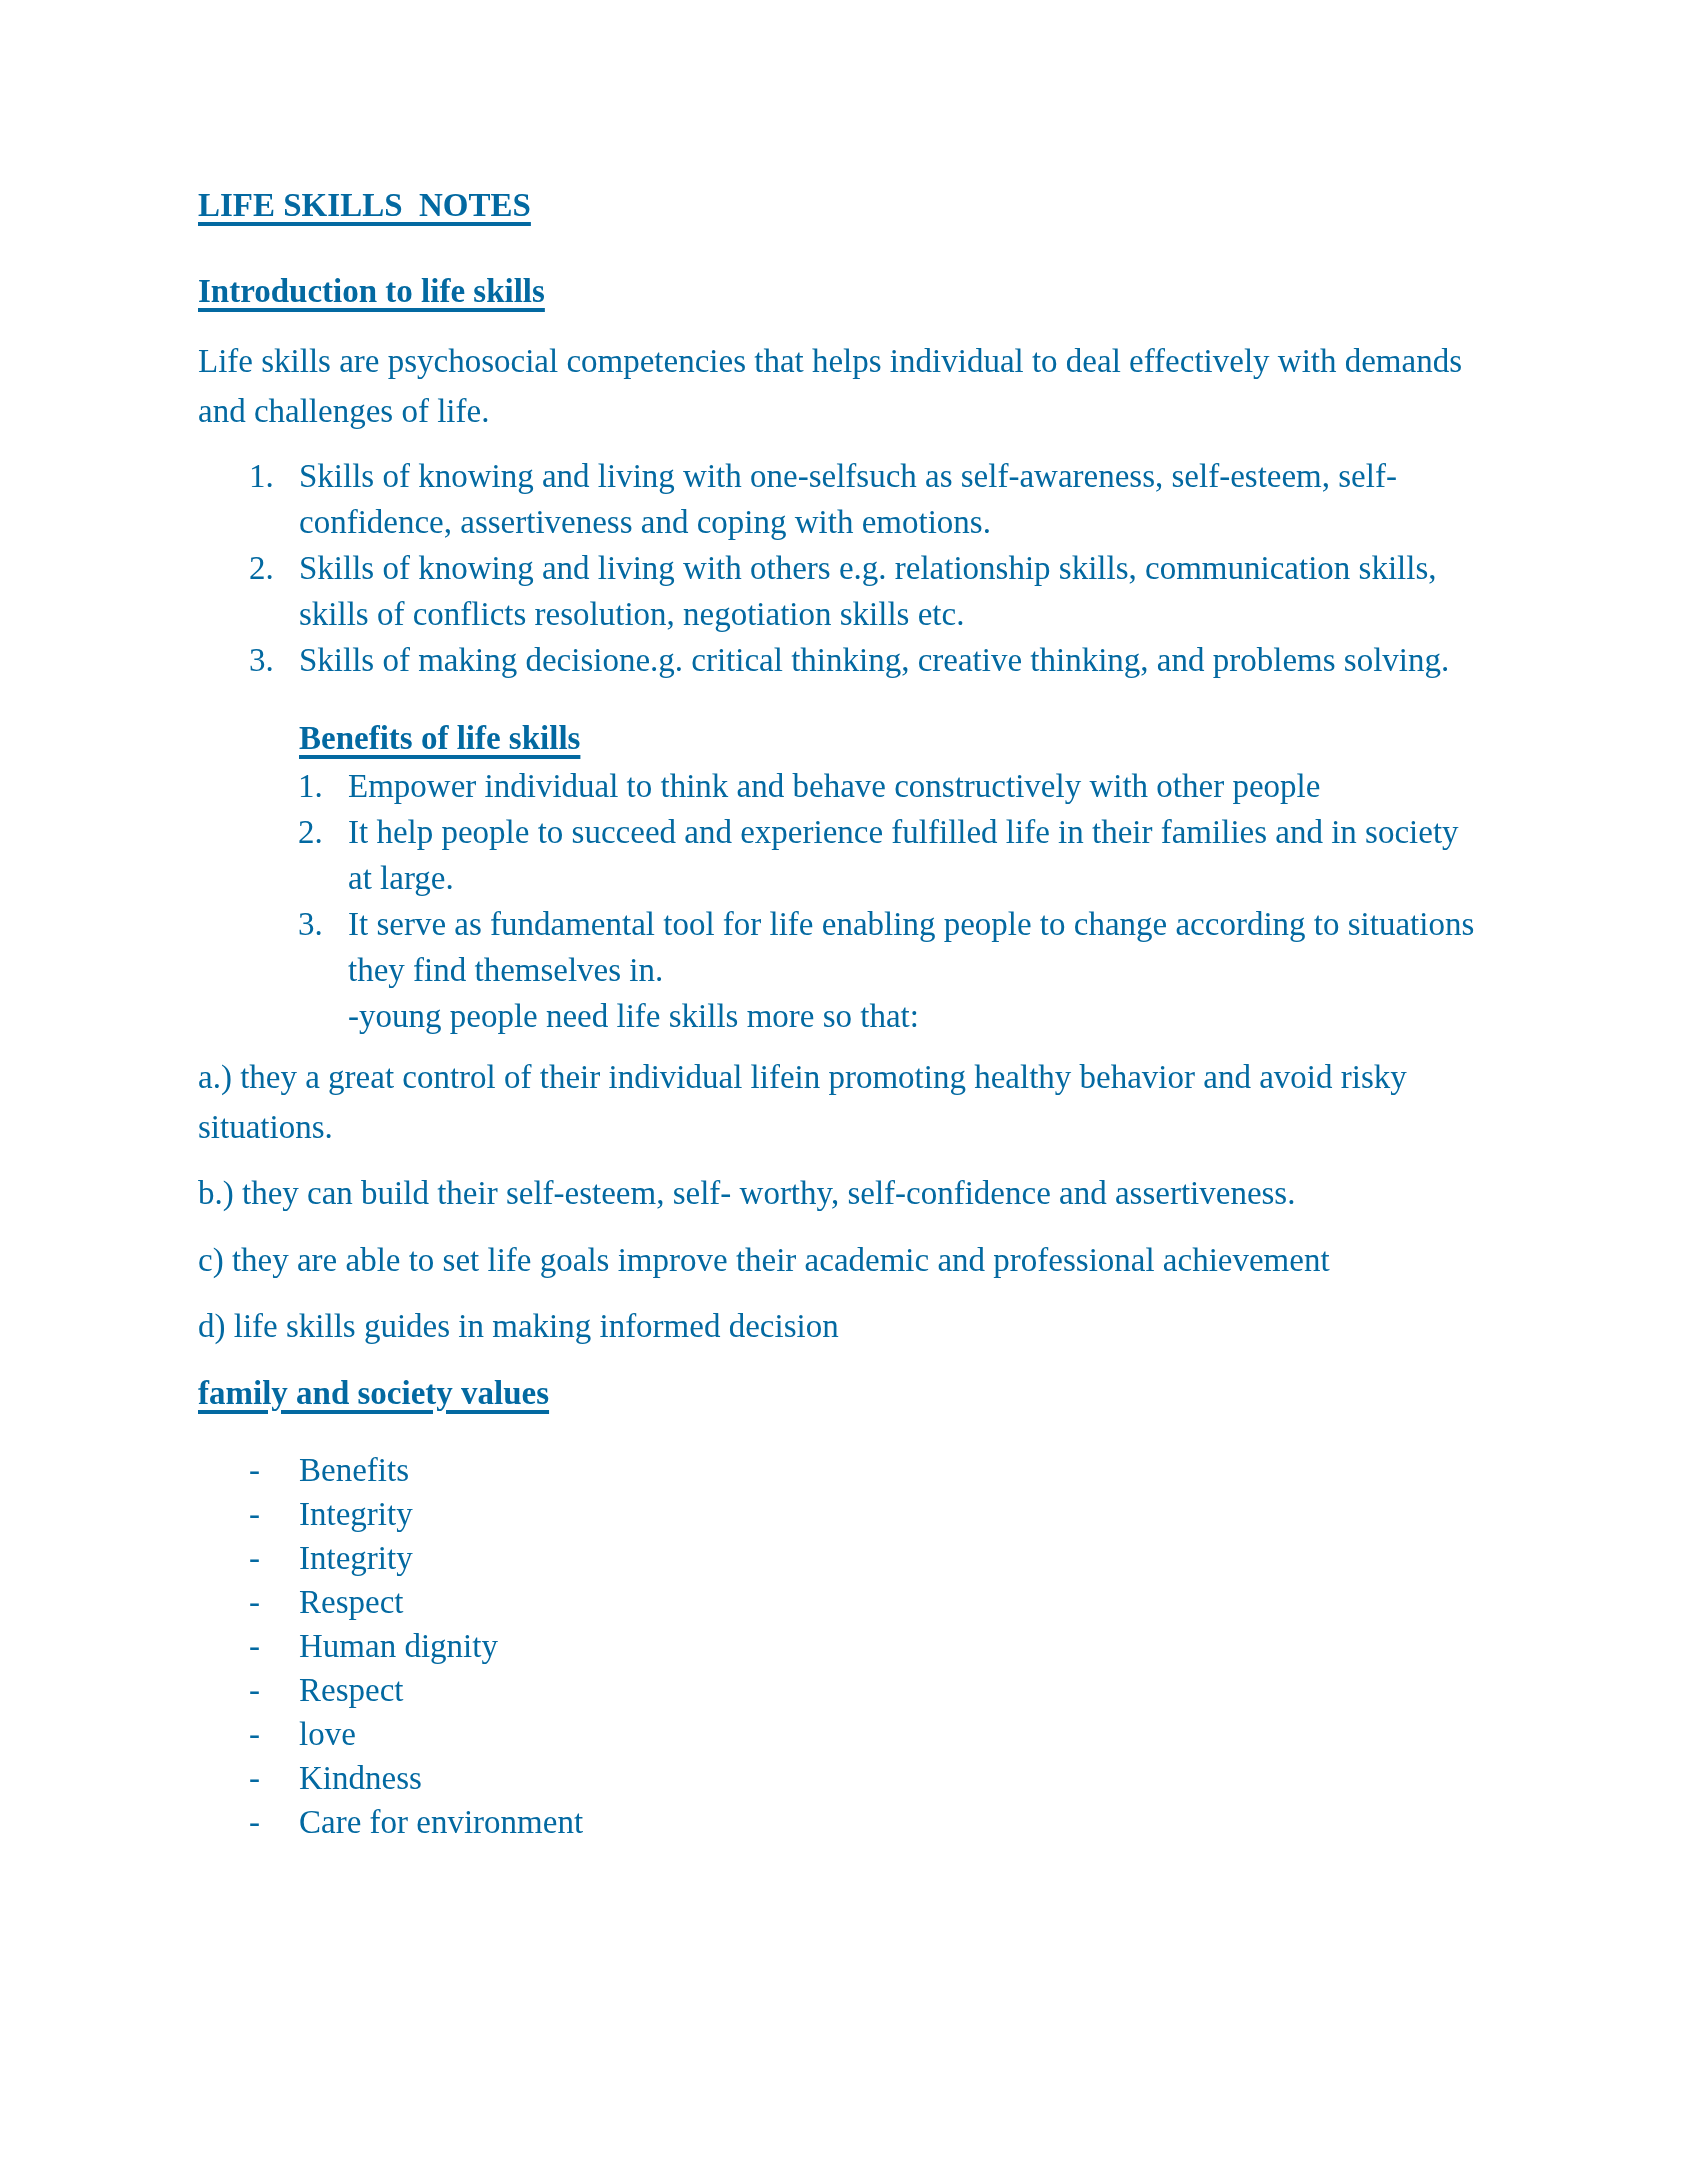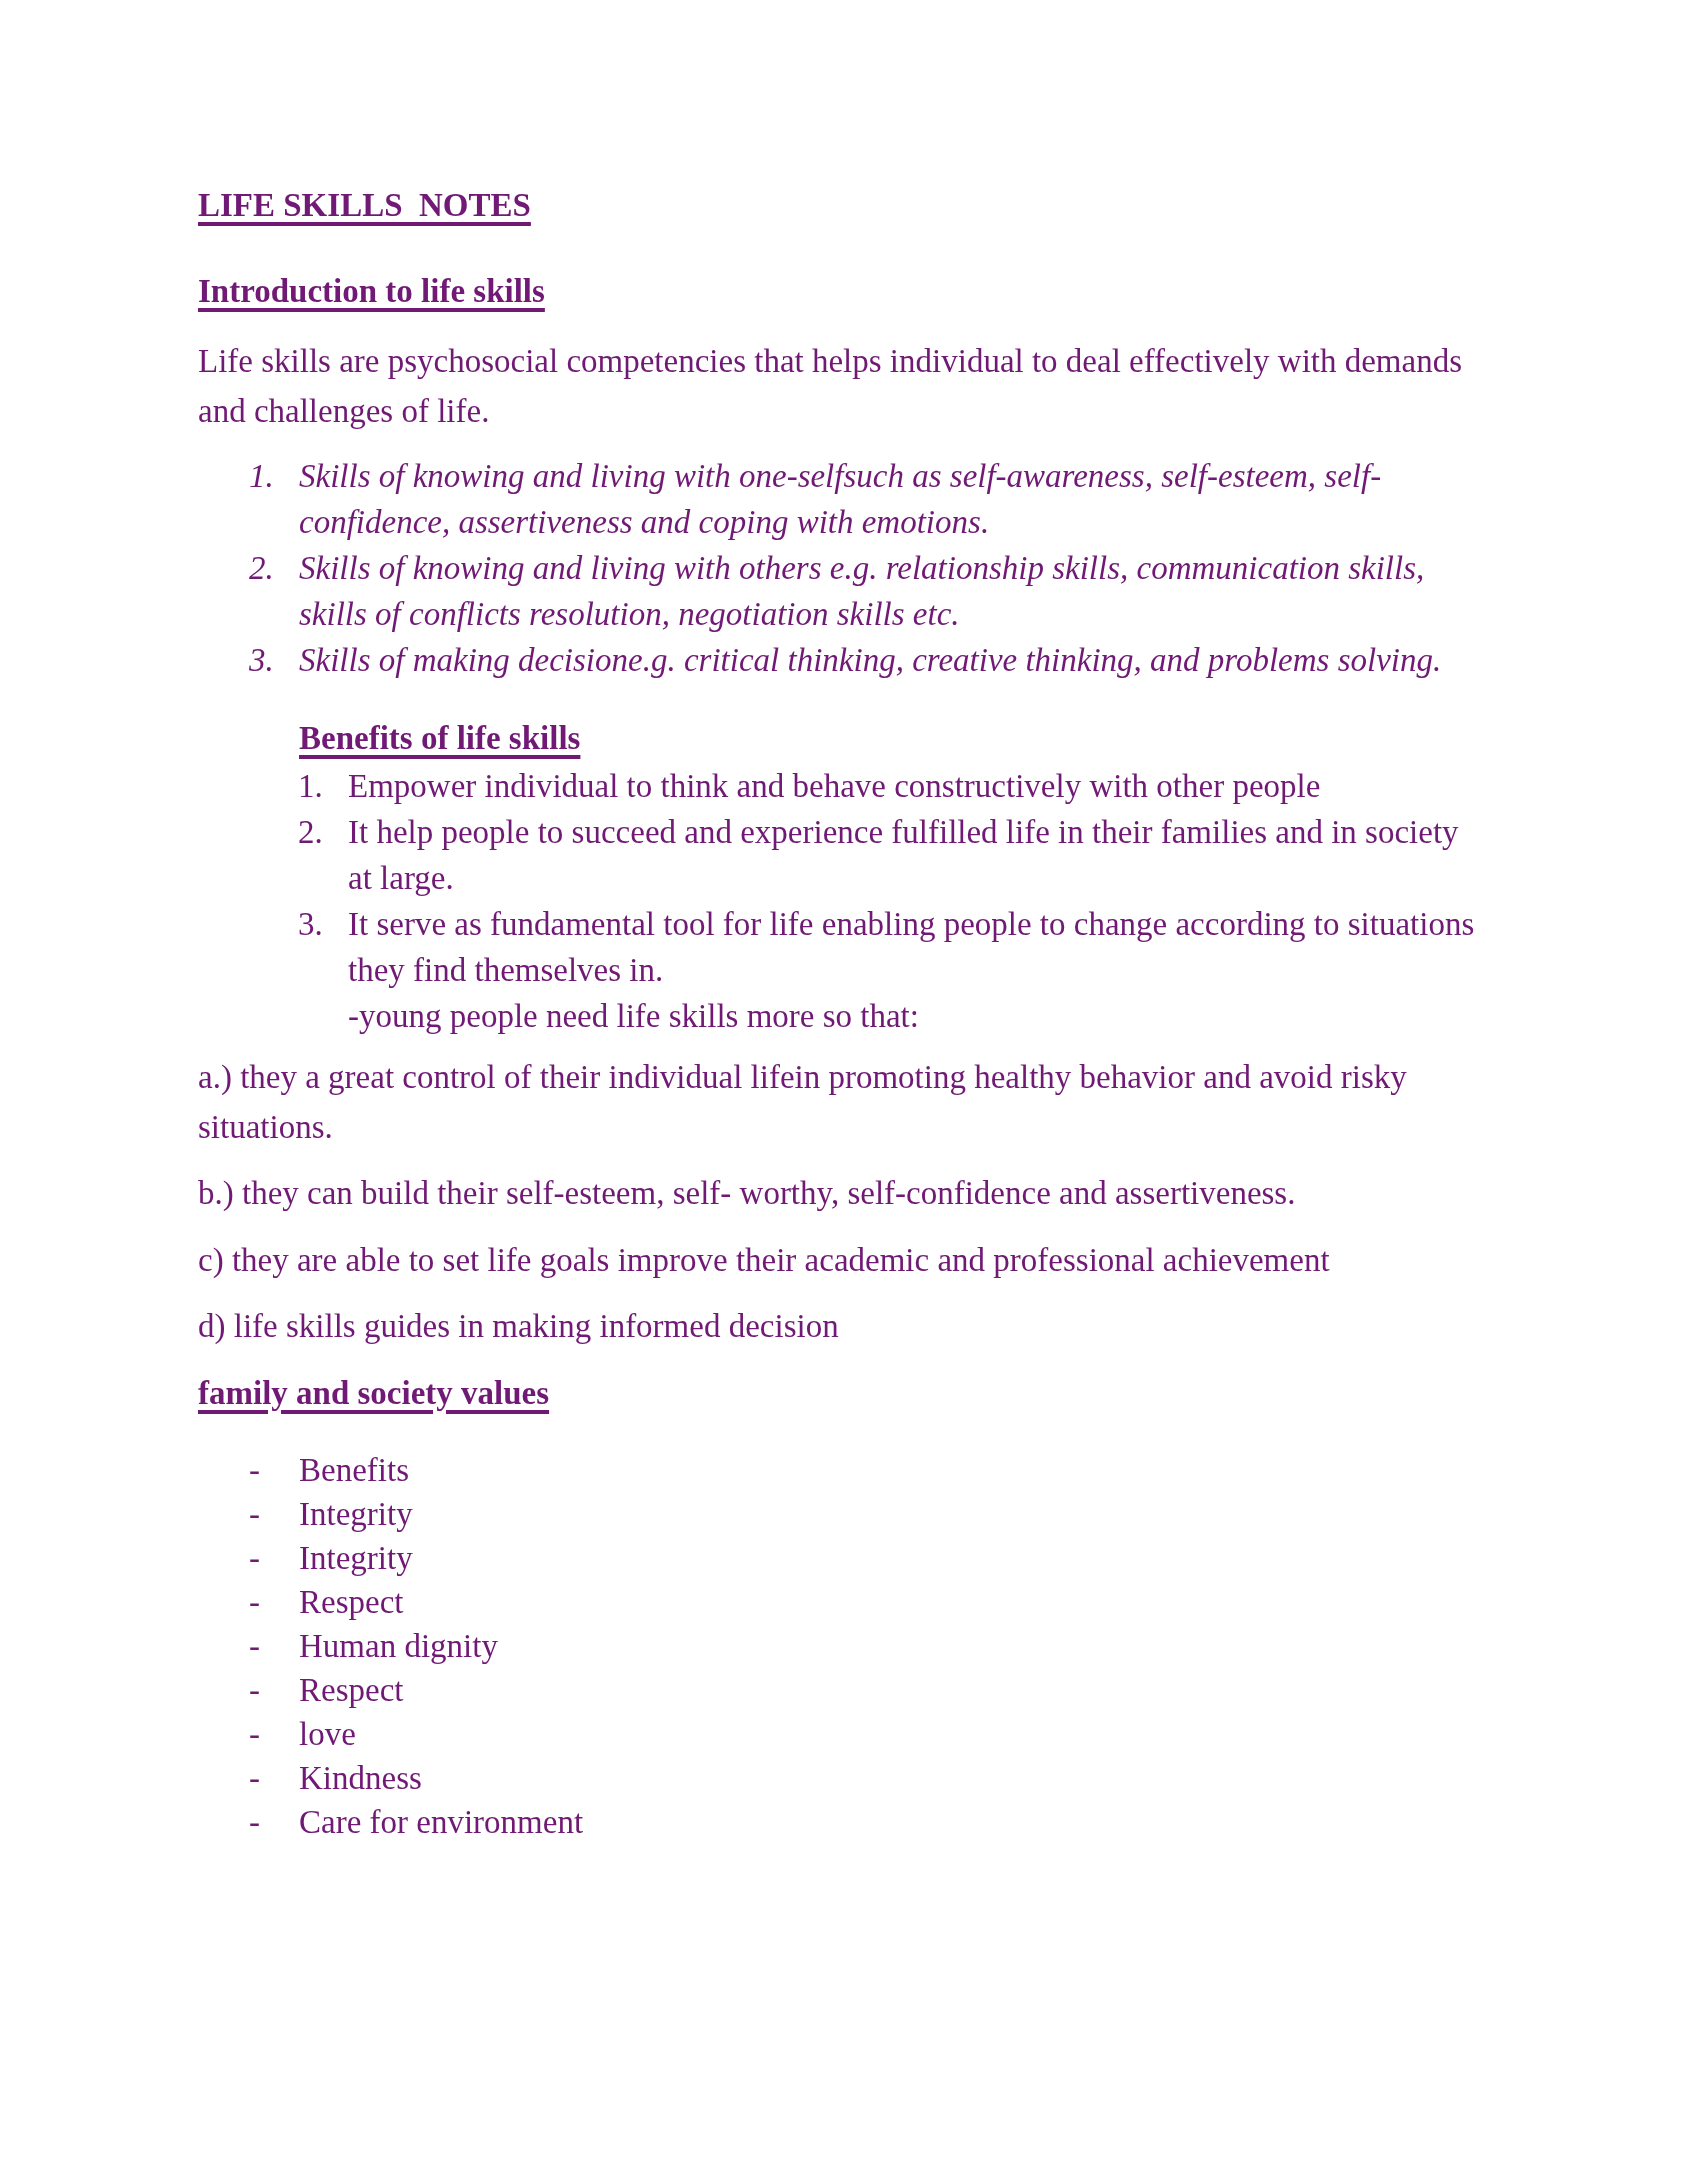--- a/index.html
+++ b/index.html
@@ -5,21 +5,21 @@
   html, body { margin: 0; padding: 0; background: #e8e8e8; }
   .page {
     position: relative;
     width: 1687px;
     height: 2183px;
     margin: 0 auto;
     background: #ffffff;
     box-sizing: border-box;
     padding: 180px 198px 0 198px;
     font-family: "Liberation Serif", "DejaVu Serif", serif;
-    color: #701a75;
+    color: #0369a1;
     font-size: 33px;
     line-height: 50px;
     overflow: hidden;
   }
   h1, h2, h3, p, ol, ul, li, div { margin: 0; padding: 0; font-size: 33px; }
   h1, h2, h3 { font-weight: bold; line-height: 50px; }
   .u {
     text-decoration: underline;
     text-decoration-thickness: 4px;
     text-underline-offset: 6px;
@@ -28,21 +28,21 @@
 
   .doc-title       { margin-bottom: 36px; }
   .h-intro         { margin-bottom: 20px; }
   .p-intro         { margin-bottom: 16.5px; line-height: 50px; }
   .h-categories    { margin-bottom: 20px; }
 
   .num-list { list-style: none; counter-reset: n; }
   .num-list > li { counter-increment: n; position: relative; line-height: 46px; }
   .num-list > li::before { content: counter(n) "."; position: absolute; left: -50px; }
 
-  .categories-list { padding-left: 101px; margin-bottom: 30px; font-style: italic; }
+  .categories-list { padding-left: 101px; margin-bottom: 30px; }
 
   .benefits-heading { margin-left: 101px; margin-bottom: 0; }
   .benefits-list    { padding-left: 150px; margin-bottom: 0; }
   .benefits-note    { margin-left: 150px; line-height: 46px; margin-bottom: 13.2px; }
 
   .reason { line-height: 50px; margin-bottom: 16.5px; }
 
   .family-heading { margin-bottom: 30px; }
   .dash-list { list-style: none; padding-left: 101px; }
   .dash-list > li { position: relative; line-height: 44px; }

